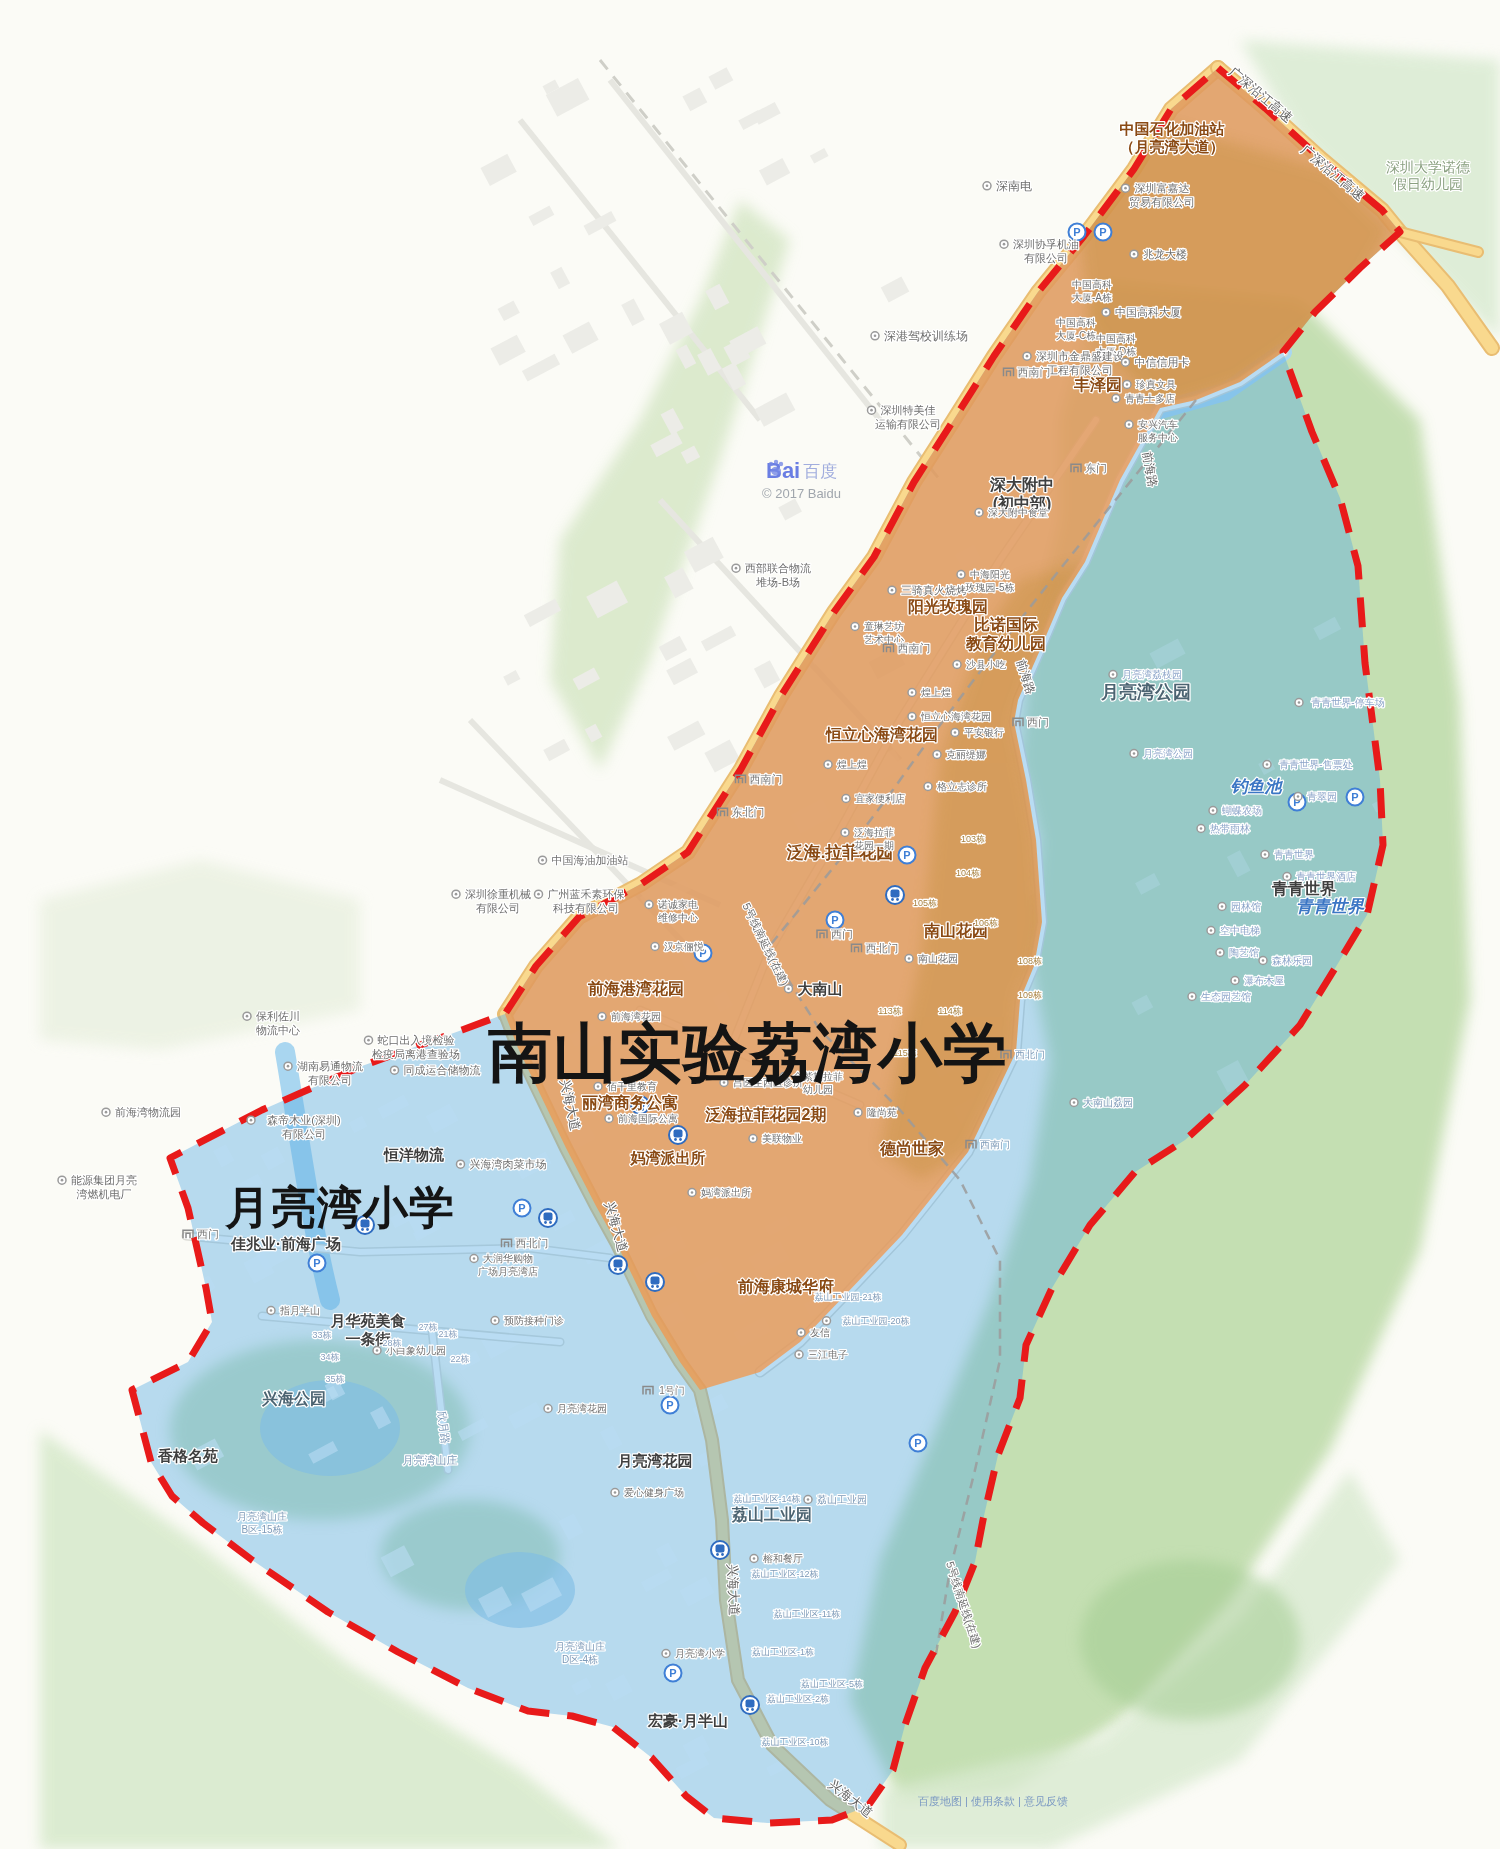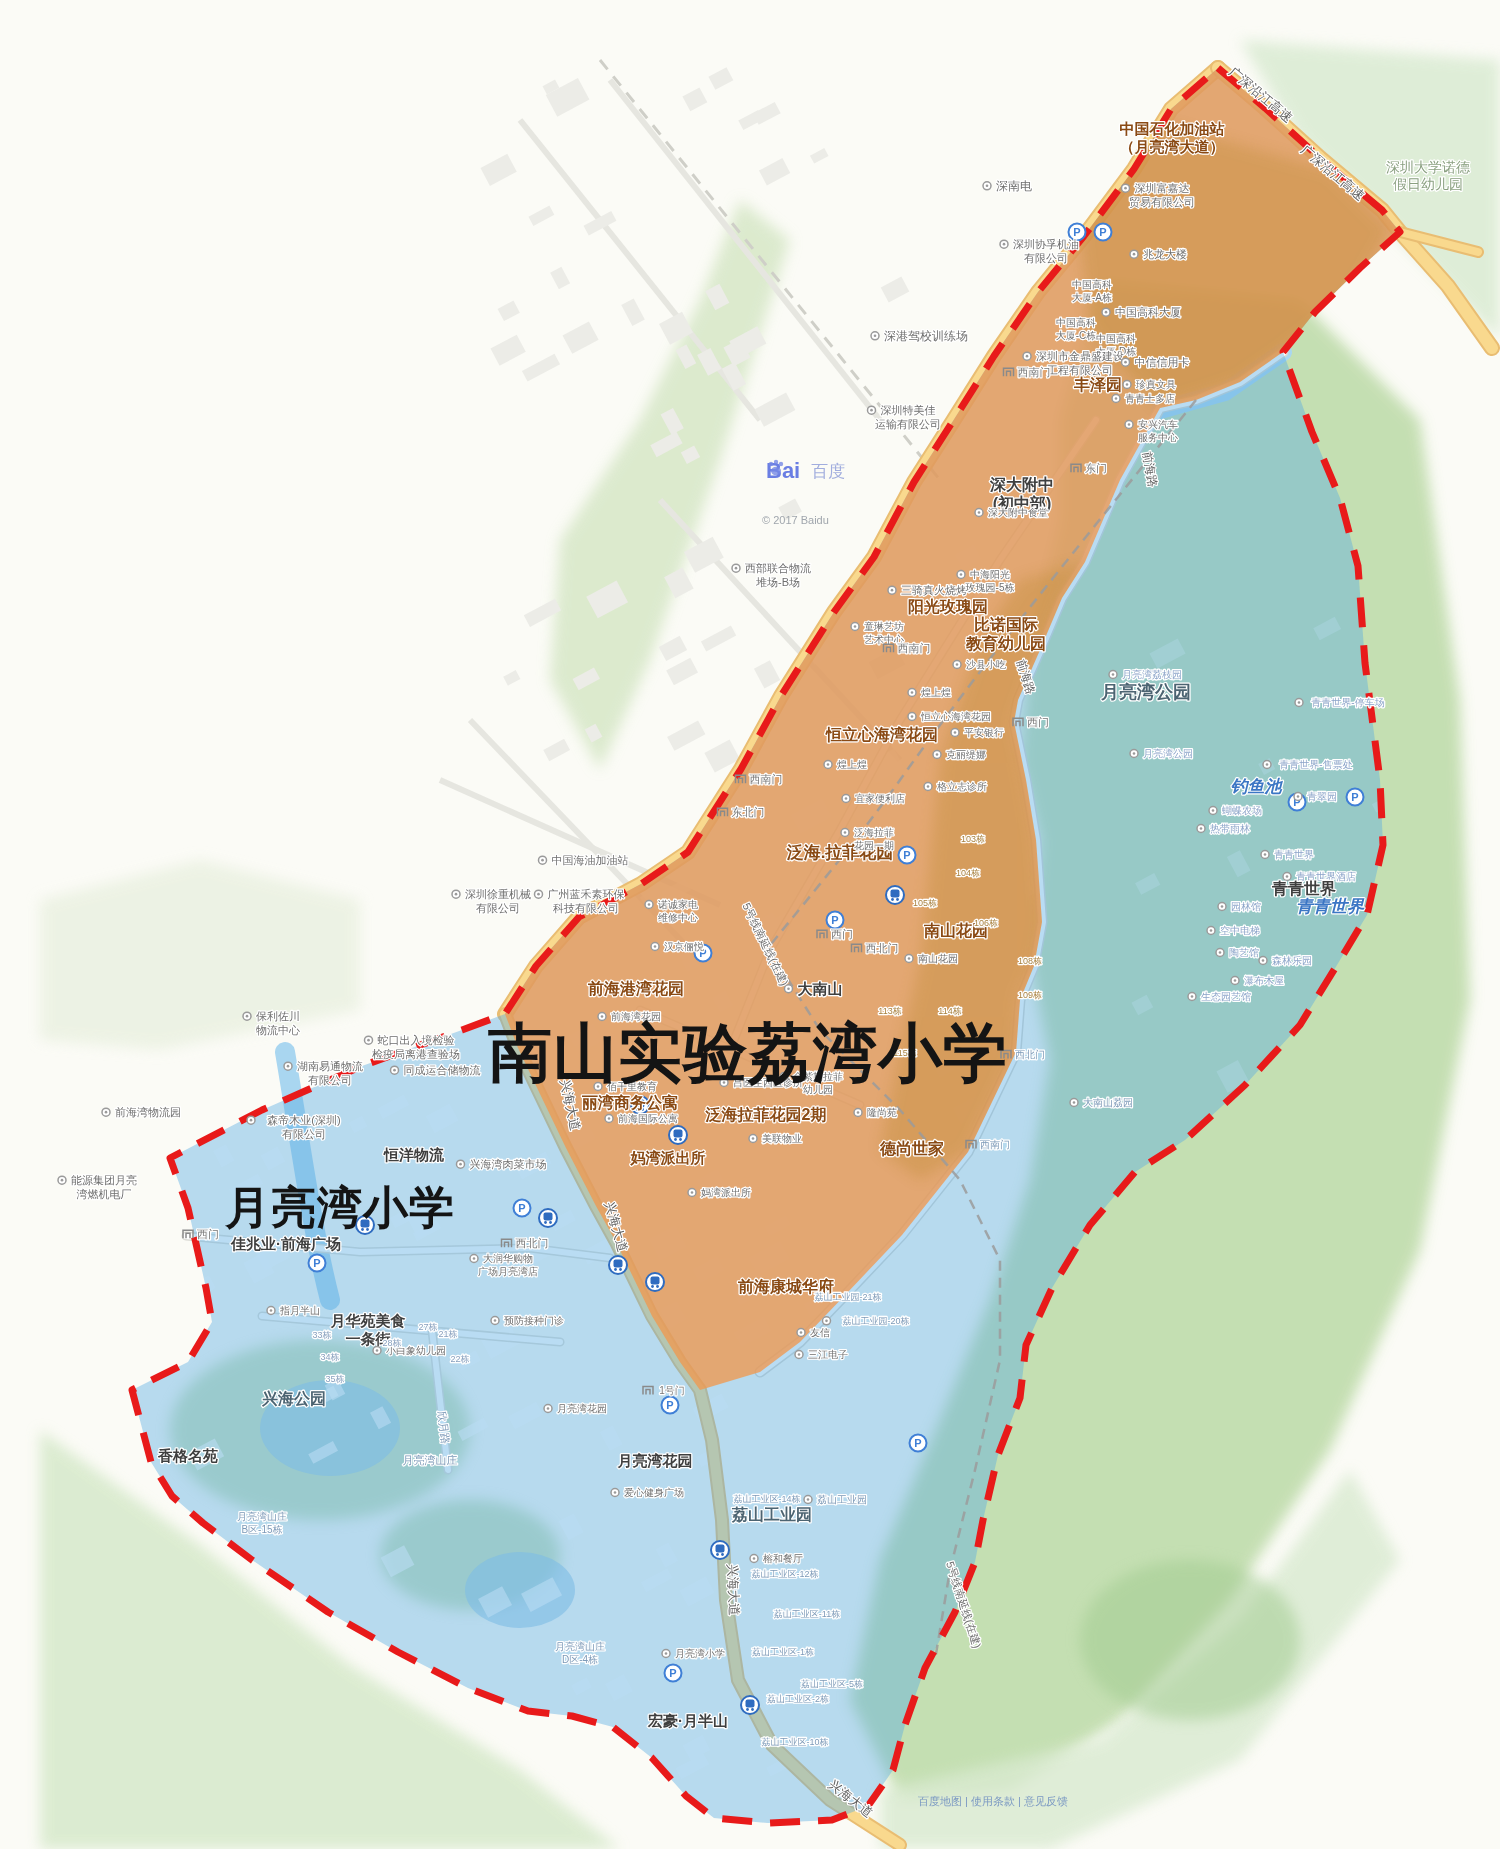--- a/index.html
+++ b/index.html
@@ -7,24 +7,24 @@
          background:#fbfbf7;font-family:"Liberation Sans","DejaVu Sans",sans-serif;}
   svg{position:absolute;left:0;top:0;}
   .zone-label{position:absolute;transform:translate(-50%,-50%);font-weight:700;
               color:#141414;white-space:nowrap;z-index:30;}
   .zl1{left:748px;top:1053px;font-size:64px;letter-spacing:1px;}
   .zl2{left:340px;top:1208px;font-size:45px;letter-spacing:1px;}
   .watermark{position:absolute;left:808px;top:398px;z-index:25;pointer-events:none;
              font-size:200px;line-height:232px;font-weight:700;letter-spacing:10px;
              color:rgba(224,106,95,0.27);white-space:nowrap;}
   .baidu{position:absolute;left:766px;top:458px;z-index:26;display:flex;align-items:center;
-         gap:11px;opacity:.75;}
+         gap:3px;opacity:.75;}
   .baidu .b1{font-size:22px;font-weight:700;color:#3a55dd;}
   .baidu .b2{font-size:17px;font-weight:400;color:#8494d6;}
-  .copyright{position:absolute;left:762px;top:486px;z-index:26;font-size:11px;color:#a0a6ad;margin-top:28px;}
+  .copyright{position:absolute;left:762px;top:486px;z-index:26;font-size:13px;color:#a0a6ad;}
   .links{position:absolute;left:918px;top:1784px;z-index:26;font-size:11px;color:#6f8fc0;opacity:.9;margin-top:10px;}
 </style>
 </head>
 <body>
 
 <div class="stage">
   <svg id="map-svg" width="1500" height="1849" viewBox="0 0 1500 1849">
       <defs>
         <filter id="soft" x="-20%" y="-20%" width="140%" height="140%">
           <feGaussianBlur stdDeviation="7"></feGaussianBlur>

